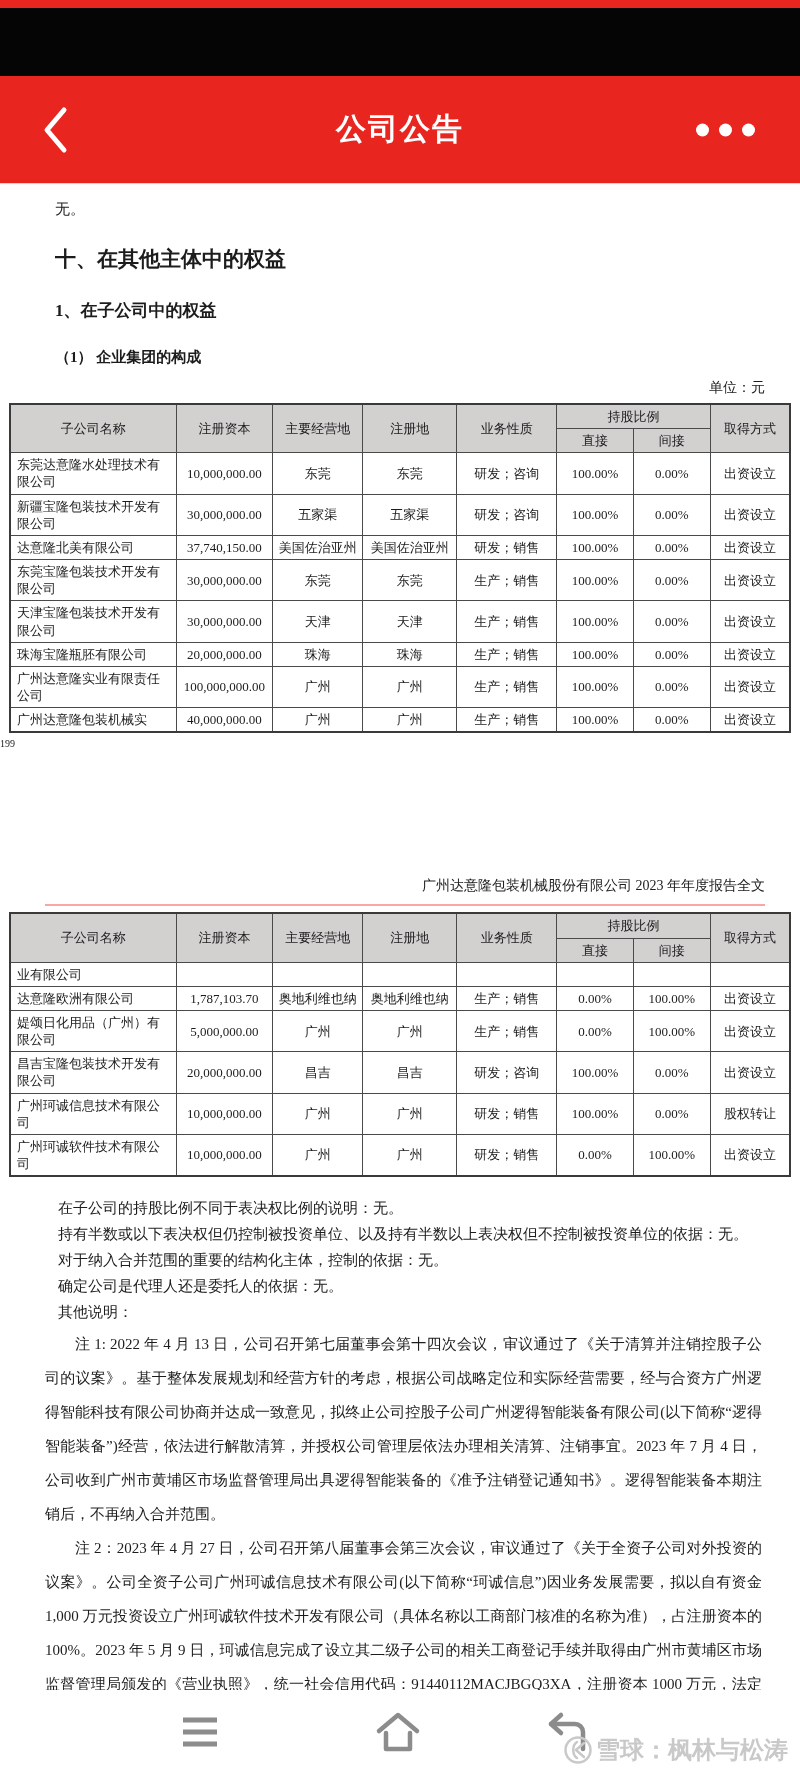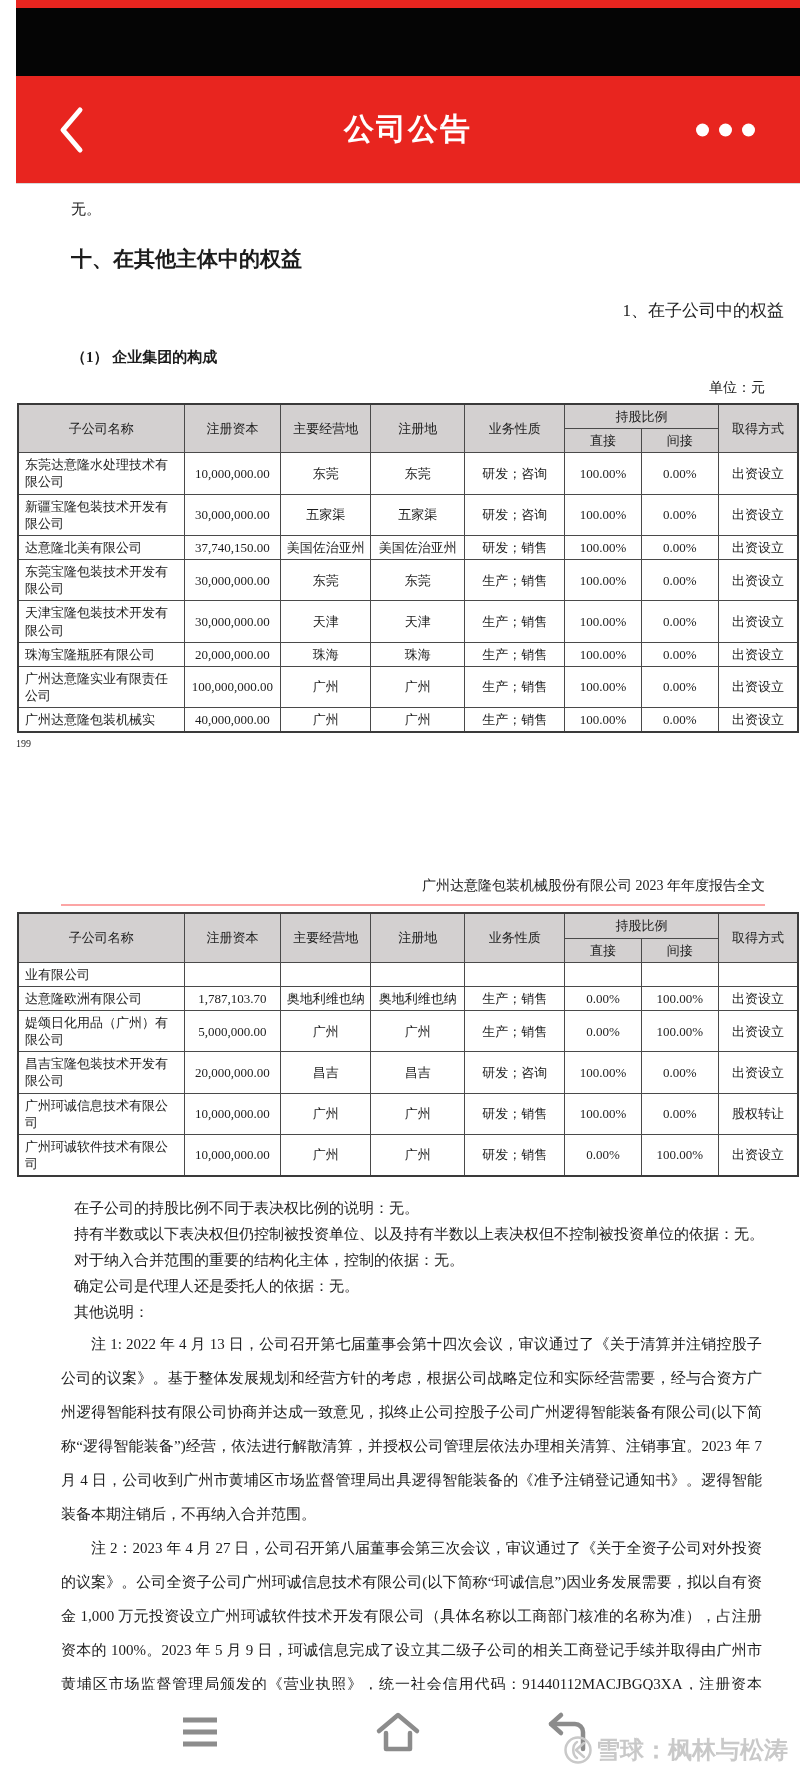--- a/index.html
+++ b/index.html
@@ -1,32 +1,32 @@
 <!DOCTYPE html>
 <html><head>
 <meta charset="utf-8">
 <style>
   * { margin:0; padding:0; box-sizing:border-box; }
   body { width:800px; font-family:"Liberation Serif","DejaVu Serif",serif; background:#fff; }
-  .screen { position:relative; width:800px; height:1778px; background:#fff; overflow:hidden;padding-left:16px; }
+  .screen { position:relative; width:800px; height:1778px; background:#fff; overflow:hidden; }
 
   
   .top-strip { height:8px; background:#e8251f; }
   .status-bar { height:68px; background:#050505; }
   .app-header { height:107px; background:#e8251f; position:relative; display:flex; align-items:center; font-family:"Liberation Sans",sans-serif; }
   .back-btn { position:absolute; left:42px; top:50%; transform:translateY(-50%); width:34px; height:52px; display:flex; align-items:center; cursor:pointer; }
   .app-title { position:absolute; left:0; right:0; text-align:center; color:#fff; font-size:30px; font-weight:700; letter-spacing:2px; }
   .menu-btn { position:absolute; right:45px; top:50%; transform:translateY(-50%); display:flex; gap:10px; cursor:pointer; }
   .menu-btn .dot { width:13px; height:13px; border-radius:50%; background:#fff; }
 
   
   .doc { height:1507px; background:#fff; border-top:1px solid #d8d8d8; overflow:hidden; color:#1c1c1c; }
   .intro { margin:16px 0 0 55px; font-size:15px; }
   .h1 { margin:26px 0 0 55px; font-size:21px; font-weight:bold; }
-  .h2 { margin:26px 16px 0 55px; font-size:17px; font-weight:normal;text-align:right; }
+  .h2 { margin:26px 4px 0 55px; font-size:17px; font-weight:bold; }
   .h3 { margin:26px 0 0 55px; font-size:15px; font-weight:bold; }
   .unit-line { margin:12px 35px 0 0; text-align:right; font-size:14px; }
 
   table.fin { width:782px; margin:6px auto 0 auto; border-collapse:collapse; table-layout:fixed; font-size:13px; }
   table.fin th, table.fin td { border:1px solid #4a4a4a; padding:3px 4px; text-align:center; vertical-align:middle; line-height:1.32; }
   table.fin { border:2px solid #3a3a3a; }
   table.fin th { background:#d3d0d0; font-weight:normal; }
   table.fin td.c0 { text-align:left; padding-left:6px; }
   table.fin td.c1 { word-break:break-all; }
   .col0{width:21.3%}.col1{width:12.4%}.col2{width:11.5%}.col3{width:12.1%}

